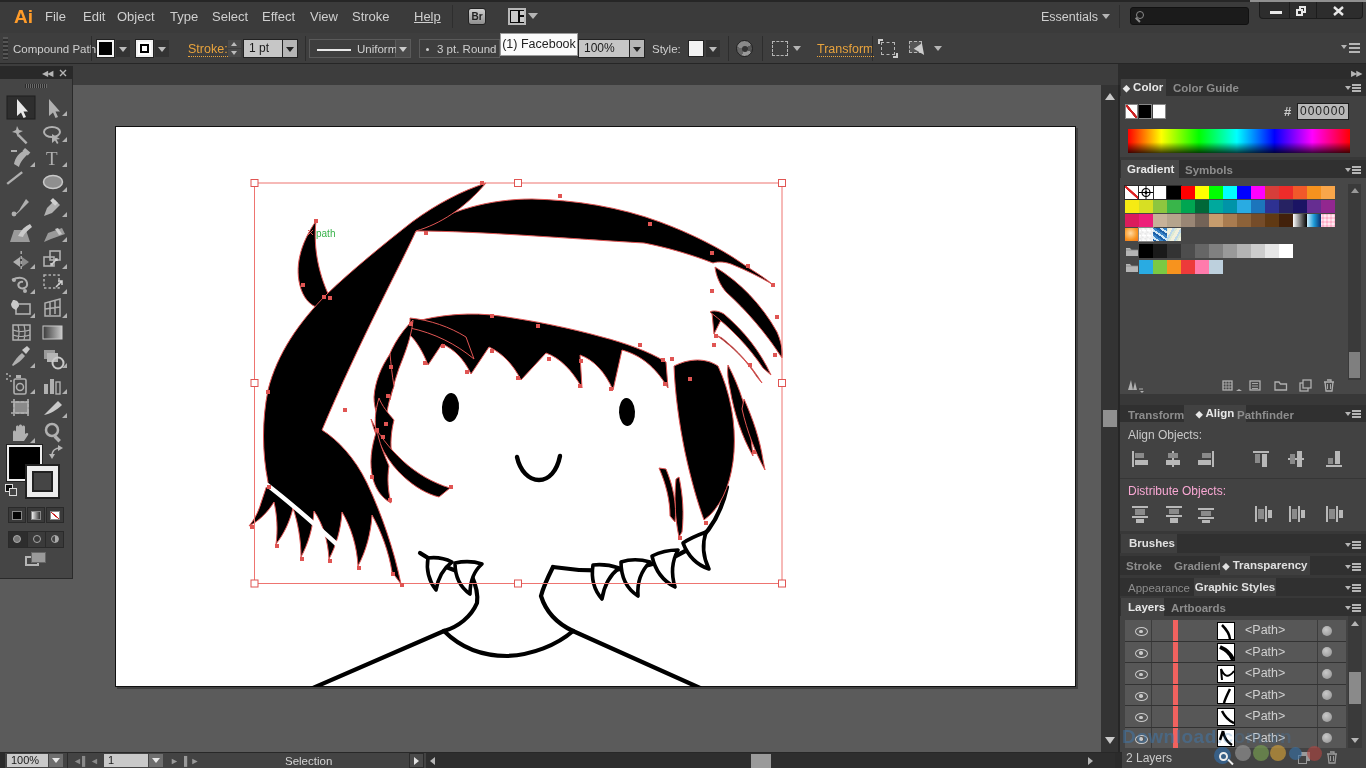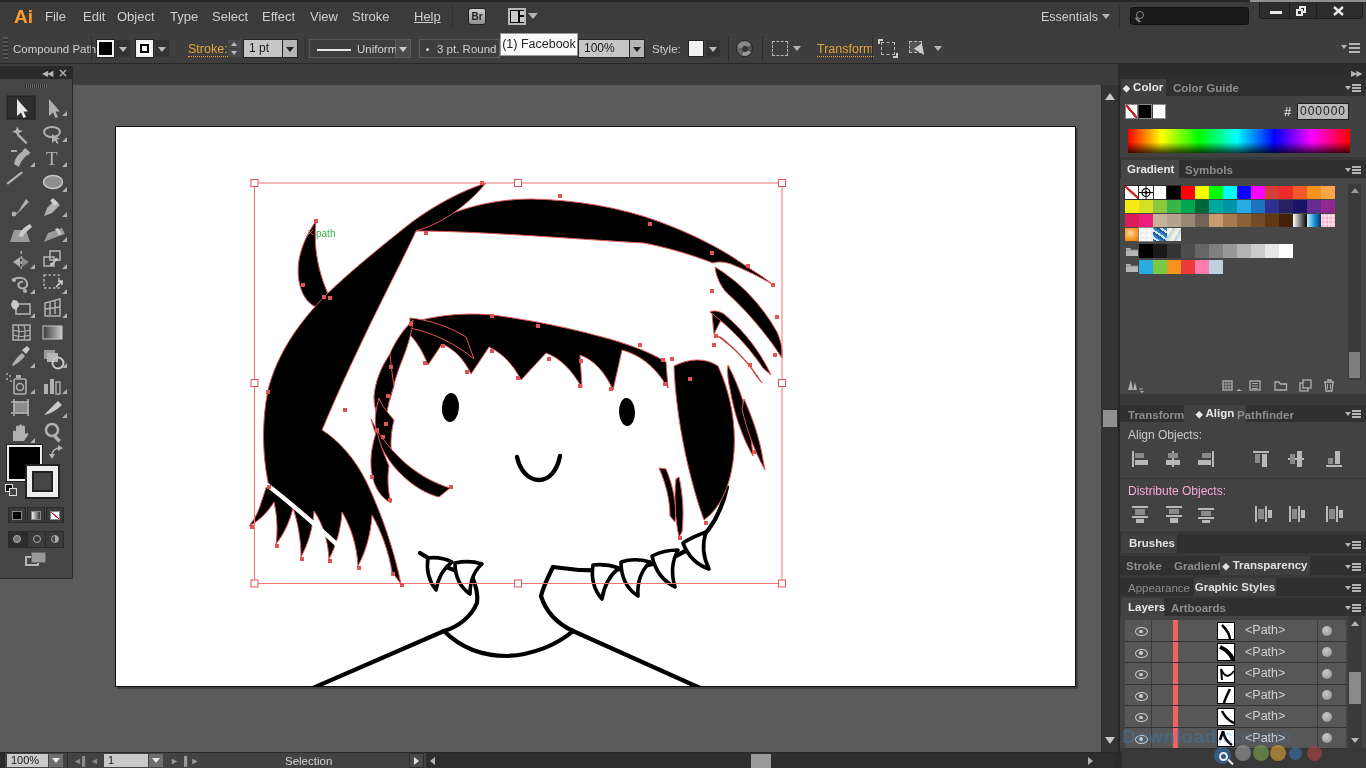--- a/index.html
+++ b/index.html
@@ -669,20 +669,29 @@
           <i class="b4"></i>
         </div>
 
       <div class="abs" style="left:228px;top:0;width:14px;height:132px;background:#3a3a3a;">
         <div class="abs" style="left:3px;top:5px;width:0;height:0;border-left:4px solid transparent;border-right:4px solid transparent;border-bottom:5px solid #b5b5b5;"></div>
         <div class="abs" style="left:1px;top:56px;width:12px;height:32px;background:#8a8a8a;"></div>
         <div class="abs" style="left:3px;top:122px;width:0;height:0;border-left:4px solid transparent;border-right:4px solid transparent;border-top:5px solid #b5b5b5;"></div>
       </div>
     </div>
 
+    <div class="abs" style="left:2px;top:684px;width:246px;height:20px;background:#434343;">
+      <div class="abs" style="left:6px;top:3px;color:#c9c9c9;font-size:12px;">2 Layers</div>
+      <div class="abs" style="left:181px;top:4px;width:9px;height:9px;background:#9a9a9a;"></div>
+      <div class="abs" style="left:178px;top:7px;width:9px;height:9px;background:#434343;border:1.5px solid #9a9a9a;"></div>
+      <svg class="abs" style="left:205px;top:2px;" width="14" height="15" viewBox="0 0 14 15">
+          <path d="M3,4 h8 l-1,9 h-6 z M2,4 h10 M5,2 h4 v2" stroke="#9a9a9a" stroke-width="1.3" fill="none"></path>
+          <path d="M5.5,6 v5 M8.5,6 v5" stroke="#9a9a9a" stroke-width="1" fill="none"></path>
+        </svg>
+    </div>
 
     <div class="abs" style="left:4px;top:662px;font-size:19px;font-weight:bold;color:rgba(60,125,185,0.45);letter-spacing:0.5px;">Download<span style="opacity:0.55;">.com.vn</span></div>
     <div class="abs" style="left:96px;top:683px;width:17px;height:17px;border-radius:50%;background:rgba(50,115,180,0.6);"></div>
     <div class="abs" style="left:101px;top:688px;width:9px;height:9px;border:2px solid #eee;border-radius:50%;"></div>
     <div class="abs" style="left:109px;top:697px;width:7px;height:2px;background:#eee;transform:rotate(45deg);"></div>
     <div class="abs" style="left:117px;top:681px;width:16px;height:16px;border-radius:50%;background:rgba(150,150,150,0.65);"></div>
     <div class="abs" style="left:135px;top:681px;width:16px;height:16px;border-radius:50%;background:rgba(120,160,80,0.65);"></div>
     <div class="abs" style="left:152px;top:681px;width:16px;height:16px;border-radius:50%;background:rgba(210,160,55,0.65);"></div>
     <div class="abs" style="left:171px;top:683px;width:13px;height:13px;border-radius:50%;background:rgba(55,115,170,0.6);"></div>
     <div class="abs" style="left:189px;top:682px;width:15px;height:15px;border-radius:50%;background:rgba(180,70,65,0.6);"></div>

